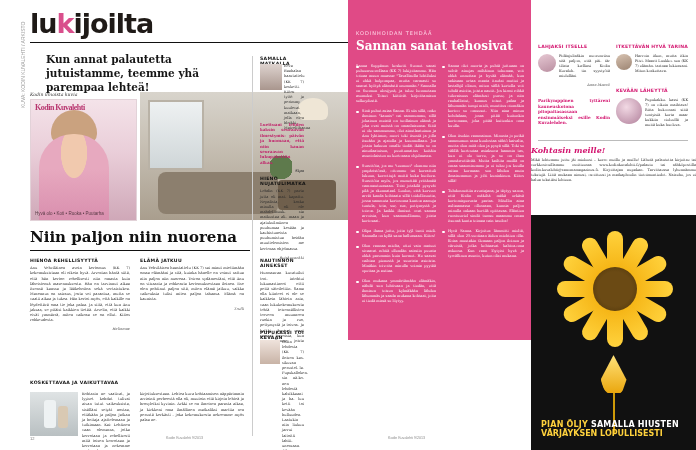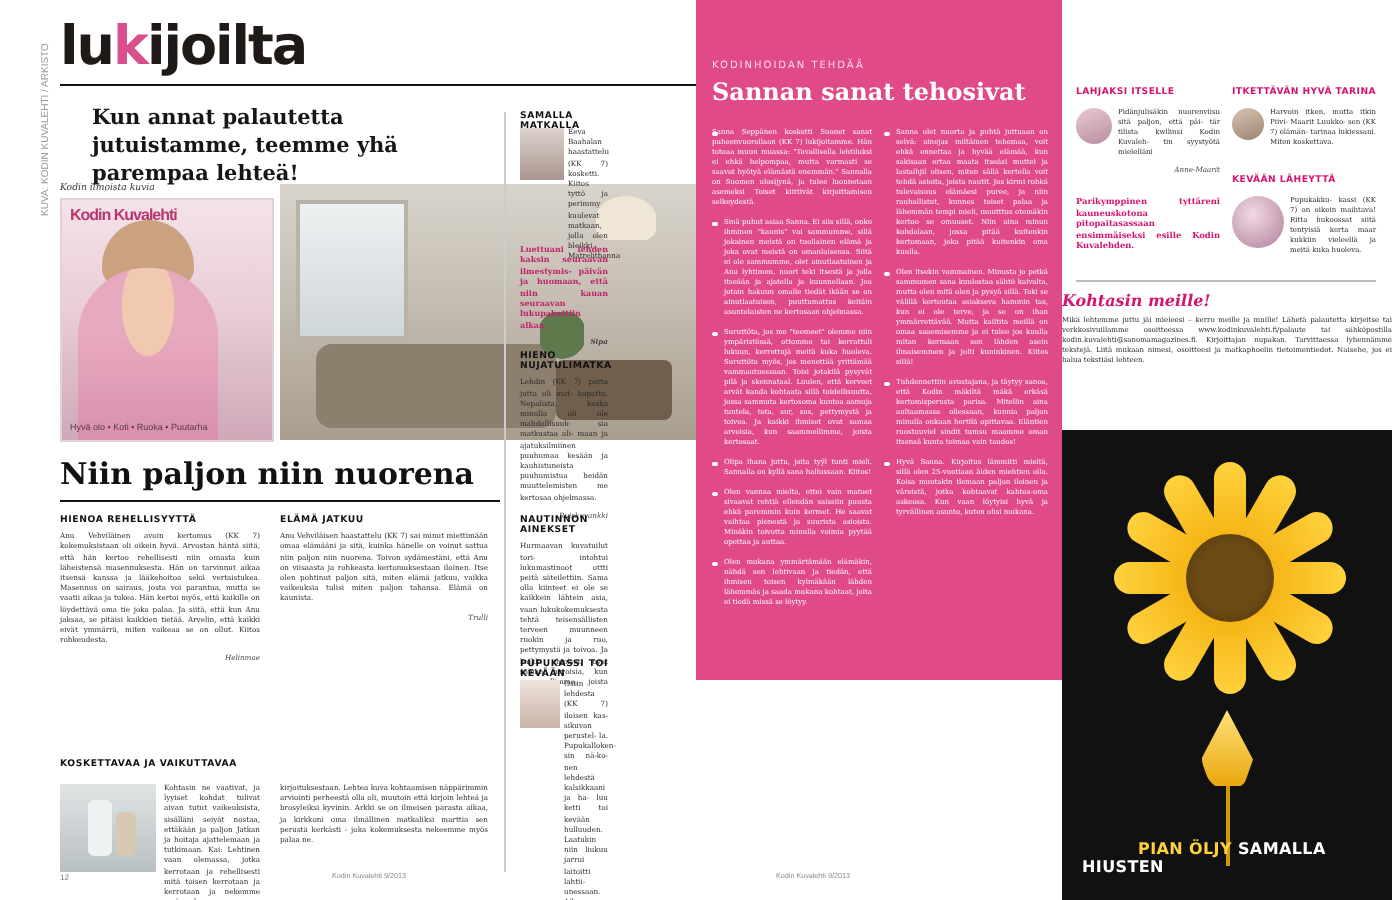--- a/index.html
+++ b/index.html
@@ -15,21 +15,21 @@
   .left-page{position:absolute;left:16px;top:0;width:308px;height:450px;background:#fff;}
 
   .masthead{position:absolute;left:14px;top:8px;font-family:"DejaVu Sans",sans-serif;font-weight:bold;font-size:27px;letter-spacing:-1px;color:#1f1a17;}
   .masthead .hi{color:#d94f8c;}
 
   .lead{position:absolute;left:30px;top:52px;width:160px;font-family:"DejaVu Serif",serif;font-size:10.5px;line-height:14px;color:#161616;font-weight:bold;}
 
   .cover-wrap{position:absolute;left:14px;top:92px;width:105px;height:128px;}
   .cover-cap{font-size:4.6px;color:#333;margin-bottom:2px;font-family:"DejaVu Serif",serif;font-style:italic;}
   .cover{position:relative;width:105px;height:120px;background:linear-gradient(180deg,#f4e3e9 0%,#e9cdd8 45%,#cfa8b8 100%);overflow:hidden;border:1px solid #e2d2d8;}
-  .cover .ctitle{position:absolute;left:4px;top:3px;font-size:8px;font-weight:bold;color:#b8356f;font-family:Liberation Sans, sans-serif;letter-spacing:-.5px;}
+  .cover .ctitle{position:absolute;left:4px;top:3px;font-size:8px;font-weight:bold;color:#b8356f;font-family:Liberation Serif, serif;letter-spacing:-.5px;}
   .cover .cperson{position:absolute;left:8px;bottom:0;width:70px;height:86px;background:radial-gradient(ellipse at 50% 22%, #f1c9ae 0 26%, rgba(241,201,174,0) 27%),linear-gradient(180deg,#e7a9bf 40%,#d98fae 100%);border-radius:34px 34px 0 0;}
   .cover .chair{position:absolute;left:20px;top:10px;width:46px;height:34px;background:#caa27f;border-radius:23px 23px 10px 10px;}
   .cover .cbar{position:absolute;left:0;bottom:18px;width:105px;height:15px;background:rgba(210,60,120,.82);}
   .cover .cbar span{position:absolute;left:4px;top:2px;font-size:7.5px;color:#fff;font-weight:bold;font-family:"DejaVu Sans",sans-serif;}
   .cover .cfoot{position:absolute;left:4px;bottom:4px;font-size:4.5px;color:#5a3a46;}
   .sidecode{position:absolute;left:4px;top:108px;font-size:5px;color:#999;transform:rotate(-90deg);transform-origin:left top;white-space:nowrap;}
 
   .photo-room{position:absolute;left:124px;top:92px;width:210px;height:128px;background:linear-gradient(180deg,#d8d4cc 0%,#c7c0b4 40%,#a99e8e 100%);overflow:hidden;}
   .photo-room .win{position:absolute;left:8px;top:8px;width:52px;height:66px;background:linear-gradient(180deg,#eef1f2,#cfd6d8);border:2px solid #b9b2a6;}
   .photo-room .lamp{position:absolute;right:22px;top:6px;width:30px;height:22px;background:#efe6d6;border-radius:50% 50% 6px 6px;}
@@ -71,21 +71,21 @@
   .thumb{background:#cfcfcf;}
 
   .ad{position:absolute;left:183px;top:215px;width:165px;height:235px;background:#111;overflow:hidden;}
   .ad .sun{position:absolute;left:10px;top:8px;width:148px;height:132px;}
   .ad .petal{position:absolute;left:50%;top:50%;width:16px;height:58px;background:linear-gradient(180deg,#ffd23d,#f0a500);border-radius:8px;transform-origin:50% 100%;}
   .ad .core{position:absolute;left:50%;top:50%;width:44px;height:44px;margin:-22px 0 0 -22px;background:radial-gradient(circle,#6b4a14 0 55%,#4a3209 100%);border-radius:50%;}
   .ad .drop{position:absolute;left:50%;top:140px;margin-left:-13px;width:26px;height:40px;background:linear-gradient(180deg,#ffe27a,#e9a409);border-radius:50% 50% 50% 50%/60% 60% 40% 40%;clip-path:polygon(50% 0,100% 62%,82% 95%,18% 95%,0 62%);}
   .ad .stem{position:absolute;left:50%;top:178px;margin-left:-1px;width:2px;height:40px;background:#cf9a08;}
   .ad-text{position:absolute;left:10px;bottom:12px;width:148px;color:#fff;font-family:"DejaVu Sans",sans-serif;}
   .ad-text .l1{font-size:8px;font-weight:bold;letter-spacing:.2px;}
-  .ad-text .l1 em{font-style:normal;color:#ffd23d;margin-left:28px;}
+  .ad-text .l1 em{font-style:normal;color:#ffd23d;}
   .ad-text .l2{font-size:8px;font-weight:bold;color:#ffd23d;}
   .kirjoita{position:absolute;left:183px;top:145px;width:165px;}
   .kirjoita h5{font-family:"DejaVu Serif",serif;font-style:italic;font-size:8px;color:#d3156f;margin:0 0 3px 0;}
   .kirjoita p{font-family:"DejaVu Serif",serif;font-size:3.5px;line-height:5px;color:#2a2a2a;margin:0;text-align:justify;}
 
   .circle-img{border-radius:50%;background:linear-gradient(160deg,#e7c9d4,#b98ea0);}
   .hr-thin{position:absolute;background:#bbb;height:.5px;}
   .vr-thin{position:absolute;background:#ccc;width:.5px;}
 </style>
 </head>
@@ -262,18 +262,19 @@
         <div class="petal" style="transform:translate(-50%,-100%) rotate(240deg);"></div>
         <div class="petal" style="transform:translate(-50%,-100%) rotate(270deg);"></div>
         <div class="petal" style="transform:translate(-50%,-100%) rotate(300deg);"></div>
         <div class="petal" style="transform:translate(-50%,-100%) rotate(330deg);"></div>
         <div class="core"></div>
       </div>
       <div class="drop"></div>
       <div class="stem"></div>
       <div class="ad-text">
         <div class="l1"><em>PIAN ÖLJY</em><span> SAMALLA HIUSTEN</span></div>
+        <div class="l2">VÄRJÄYKSEN LOPULLISESTI</div>
       </div>
     </div>
 
     <div class="footcredit" style="left:40px;top:436px;">Kodin Kuvalehti  9/2013</div>
   </div>
 </div>
 
 </body></html>

